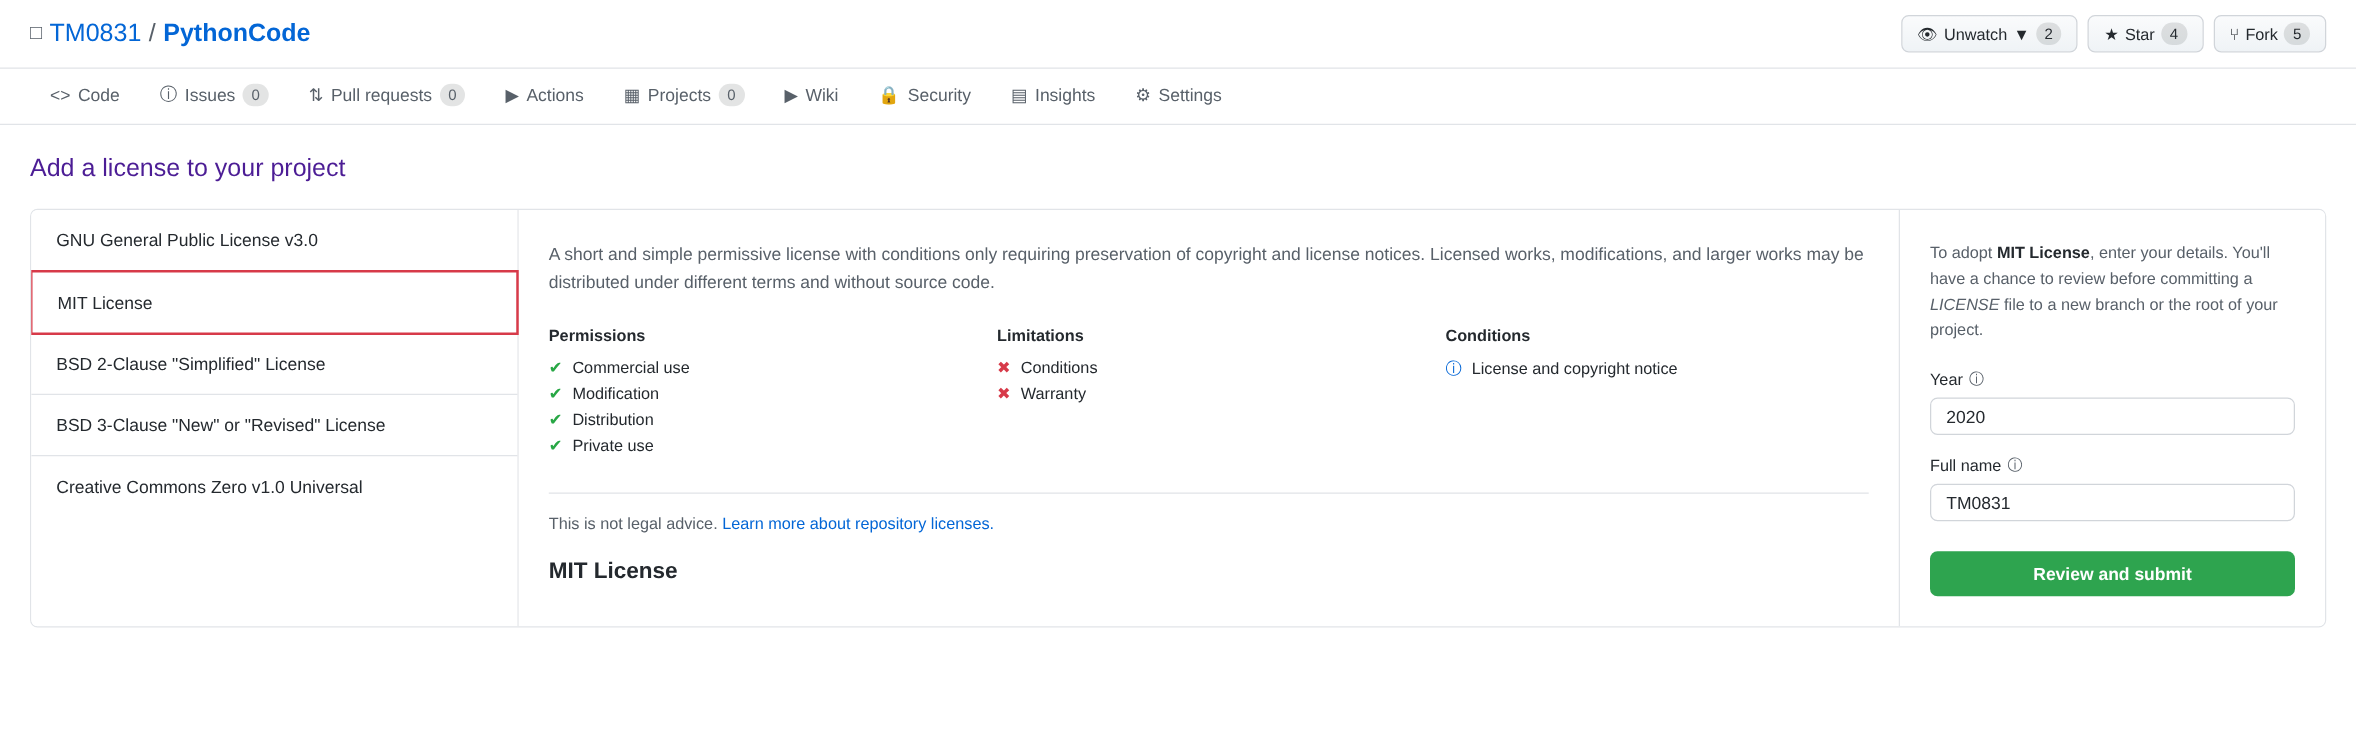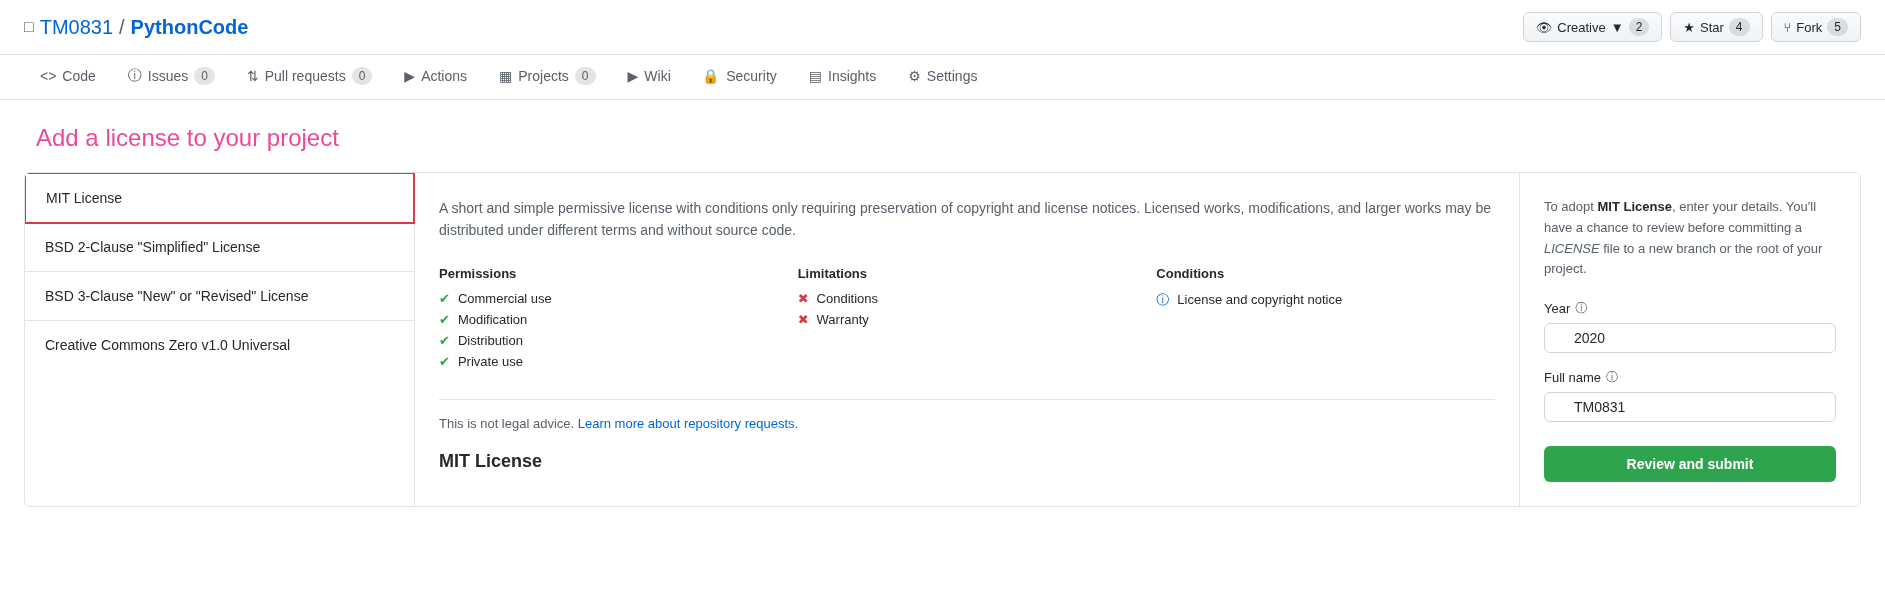--- a/index.html
+++ b/index.html
@@ -73,25 +73,24 @@
       border-radius: 20px;
       padding: 2px 7px;
       font-size: 12px;
     }
 
     
     .page-content {
       padding: 24px;
     }
     .page-title {
-      font-size: 24px;
+      font-size: 20px;
       font-weight: 400;
       margin-bottom: 20px;
-      color: #ec4899;
-      margin-left: 12px;
+      color: #4c1d95;
     }
 
     
     .main-layout {
       display: flex;
       gap: 0;
       border: 1px solid #e1e4e8;
       border-radius: 6px;
       overflow: hidden;
     }
@@ -201,21 +200,21 @@
       margin-bottom: 6px;
       color: #24292e;
     }
     .info-icon {
       color: #586069;
       font-size: 12px;
       cursor: help;
     }
     .form-input {
       width: 100%;
-      padding: 6px 29px;
+      padding: 6px 12px;
       border: 1px solid #d1d5da;
       border-radius: 6px;
       font-size: 14px;
       color: #24292e;
       background: #fff;
       outline: none;
     }
 
     .submit-btn {
       width: 100%;
@@ -237,21 +236,21 @@
 <div class="top-bar">
   <div class="repo-title">
     <span class="icon">□</span>
     <a href="#">TM0831</a>
     <span class="separator">/</span>
     <a href="#" style="font-weight:600;">PythonCode</a>
   </div>
   <div class="top-actions">
     <button class="action-btn">
       <span>👁</span>
-      <span>Creative</span>
+      <span>Unwatch</span>
       <span>▼</span>
       <span class="count-badge">2</span>
     </button>
     <button class="action-btn">
       <span>★</span>
       <span>Star</span>
       <span class="count-badge">4</span>
     </button>
     <button class="action-btn">
       <span>⑂</span>
@@ -302,20 +301,23 @@
     <span>Settings</span>
   </a>
 </nav>
 
 <div class="page-content">
   <h2 class="page-title">Add a license to your project</h2>
 
   <div class="main-layout">
 
     <div class="license-list">
+      <div class="license-item">
+        <span>GNU General Public License v3.0</span>
+      </div>
       <div class="license-item selected">
         <span>MIT License</span>
       </div>
       <div class="license-item">
         <span>BSD 2-Clause "Simplified" License</span>
       </div>
       <div class="license-item">
         <span>BSD 3-Clause "New" or "Revised" License</span>
       </div>
       <div class="license-item">
@@ -364,21 +366,21 @@
           <div class="perm-header">Conditions</div>
           <div class="perm-item">
             <span class="perm-icon-blue">ⓘ</span>
             <span>License and copyright notice</span>
           </div>
         </div>
       </div>
 
       <div class="legal-notice">
         <span>This is not legal advice.</span>
-        <a href="#">Learn more about repository requests.</a>
+        <a href="#">Learn more about repository licenses.</a>
       </div>
 
       <div class="license-title-section">MIT License</div>
     </div>
 
     <div class="license-form">
       <p class="form-intro">
         To adopt <strong>MIT License</strong>, enter your details. You'll have a chance to review before committing a <em>LICENSE</em> file to a new branch or the root of your project.
       </p>
 

